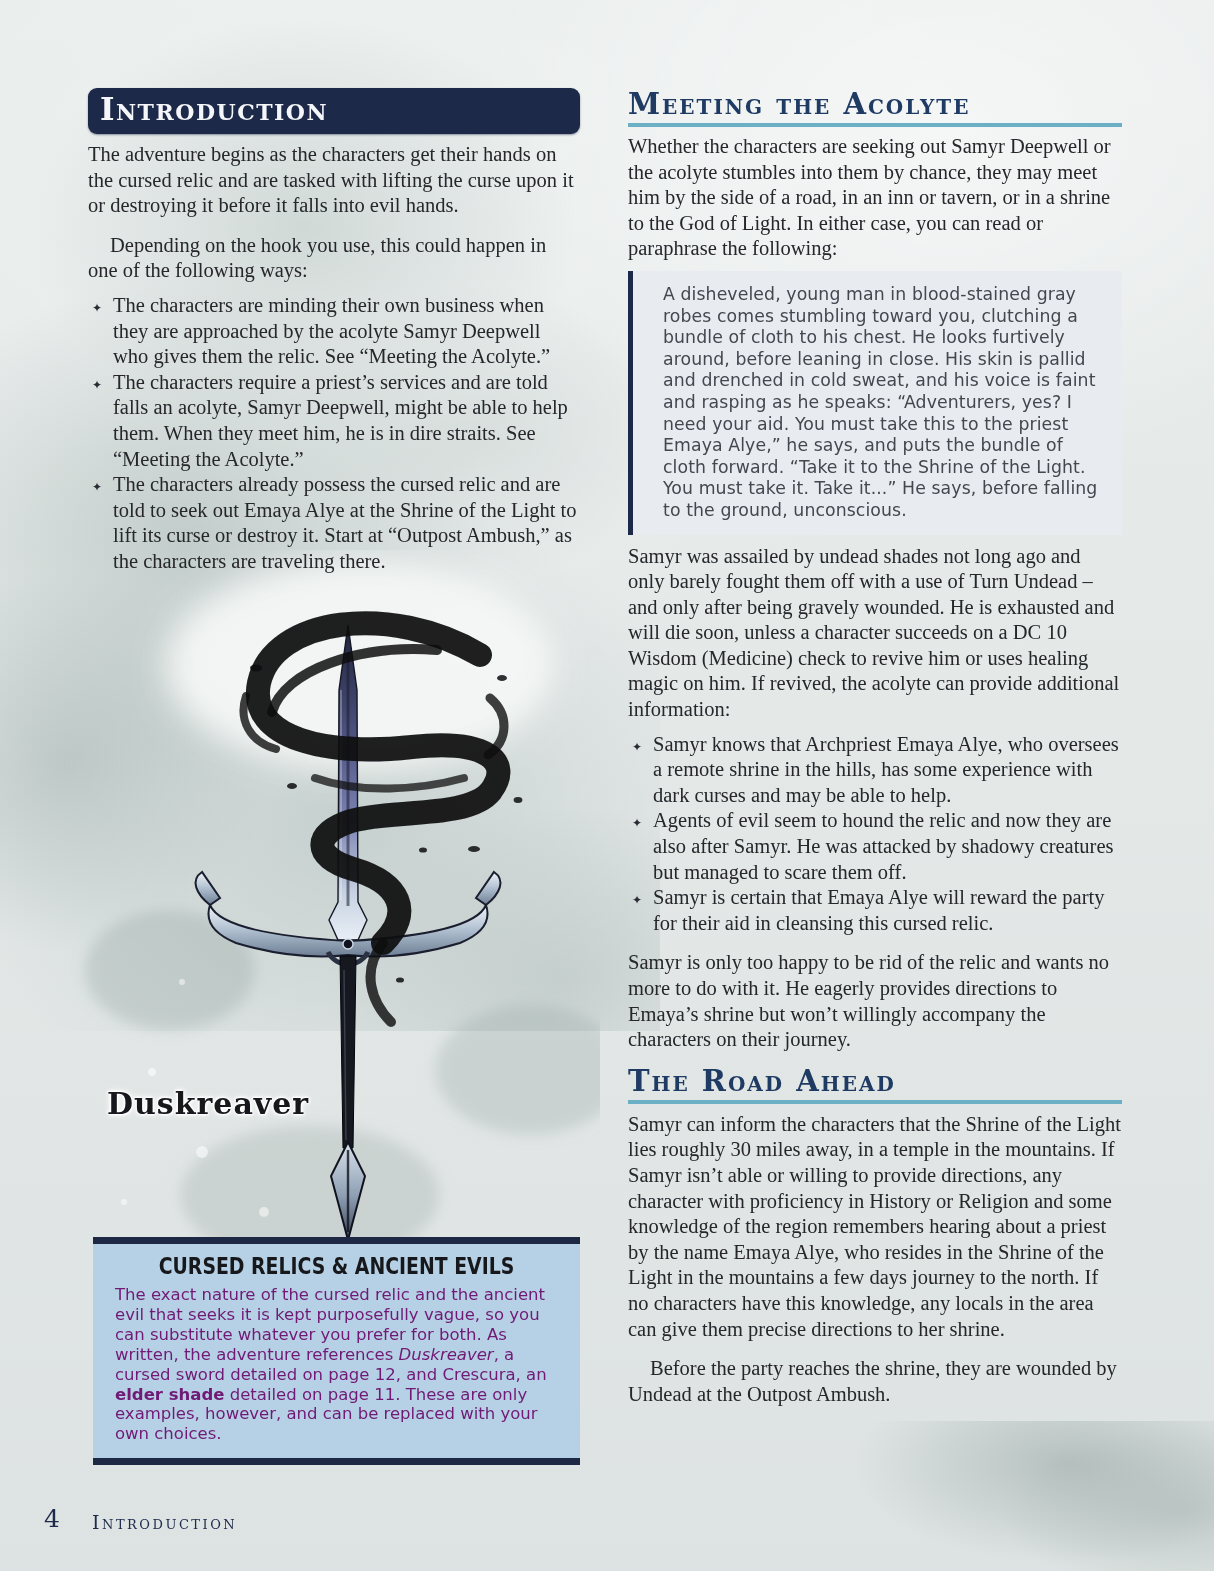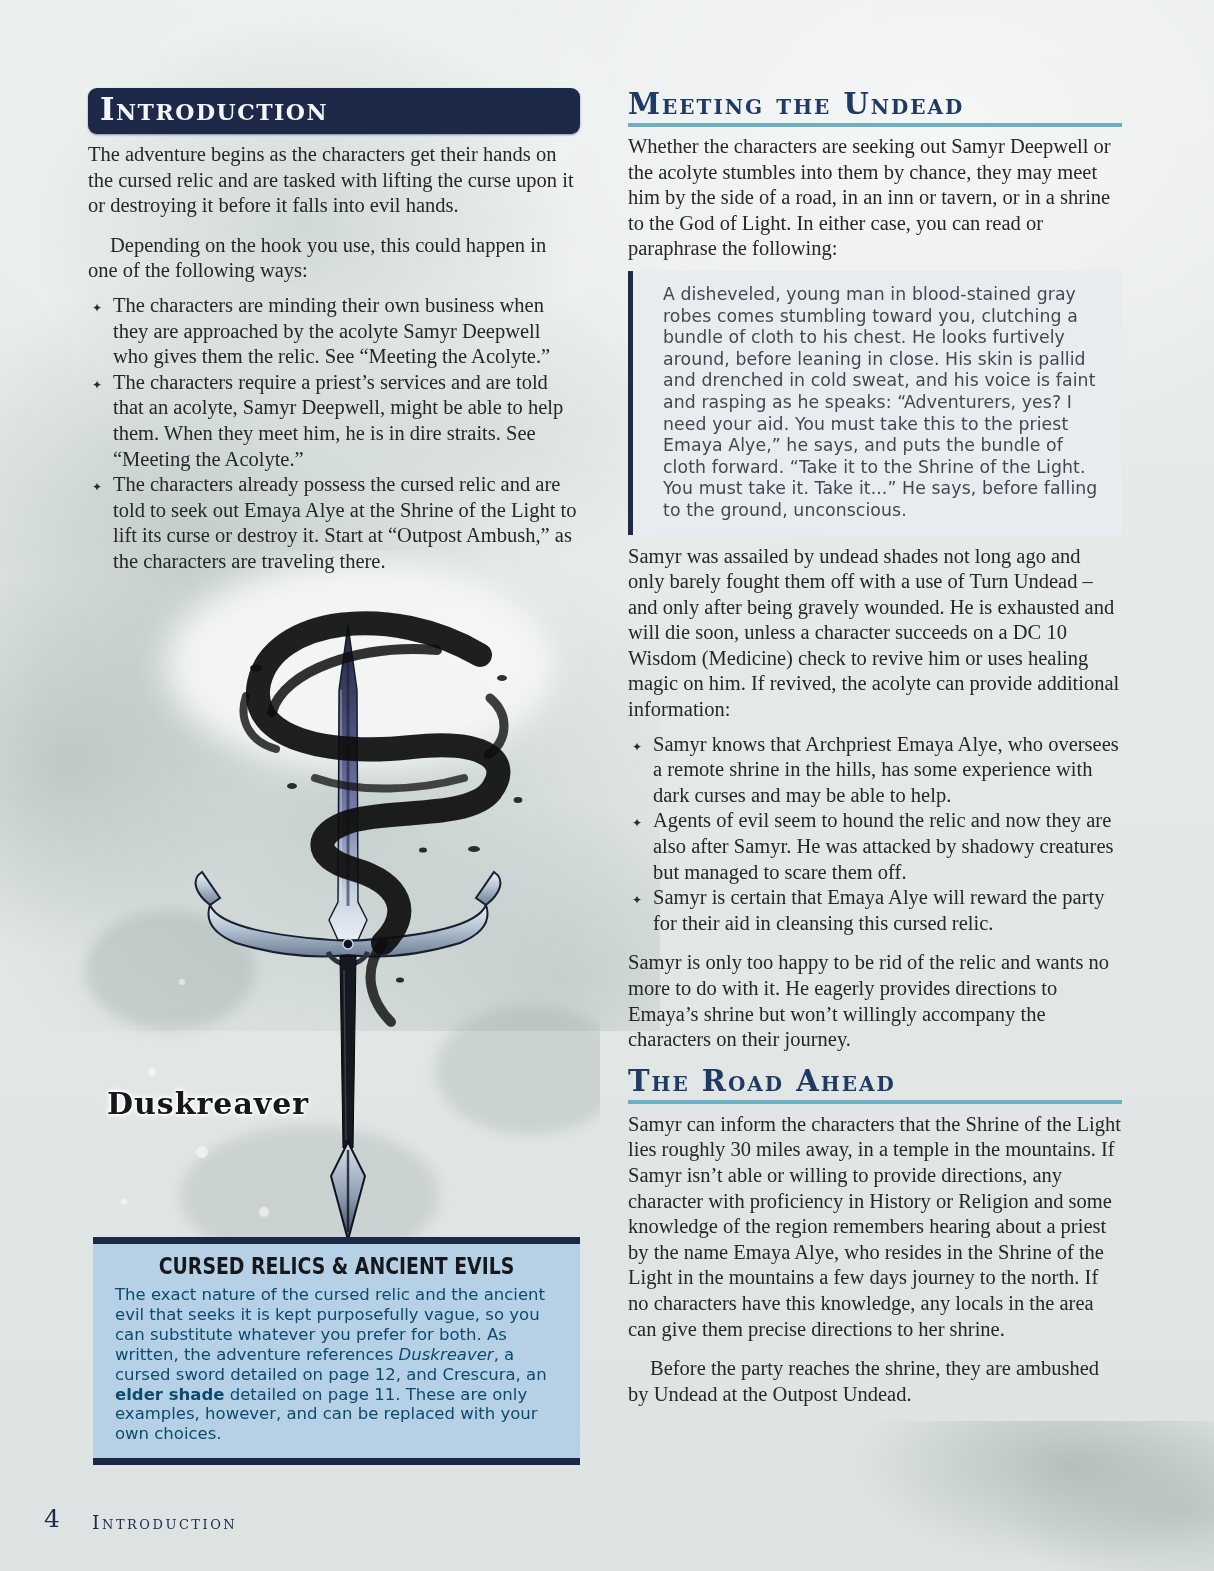--- a/index.html
+++ b/index.html
@@ -69,21 +69,21 @@
     background:#b6d1e5; border-top:7px solid #1c2844; border-bottom:7px solid #1c2844;
     padding:9px 22px 14px 22px;
   }
   .sidebar-title {
     text-align:center; font-family:"DejaVu Sans", sans-serif; font-weight:800;
     font-size:23px; color:#17181c; letter-spacing:0; transform:scaleX(.82);
     transform-origin:center; white-space:nowrap; margin-bottom:6px;
   }
   .sidebar-body {
     font-family:"DejaVu Sans", sans-serif; font-size:16.5px; line-height:19.9px;
-    color:#0c4a6e;
+    color:#701a75;
   }
   .sidebar-body em { font-style:italic; }
   .sidebar-body strong { font-weight:800; }
   
   .art { position:absolute; left:60px; top:550px; width:540px; height:700px; }
   .art-caption {
     position:absolute; left:107px; top:1086px;
     font-family:"DejaVu Serif", serif; font-weight:bold; font-size:30px; color:#17171c;
     letter-spacing:1px;
     text-shadow:0 0 3px #fff,0 0 5px #fff,0 0 8px #fff, 1px 1px 2px #fff, -1px -1px 2px #fff;
@@ -187,34 +187,34 @@
 
     <div class="banner">
       <div class="h1">Introduction</div>
     </div>
 
     <div class="body-text" style="margin-top:8px;">
       <p class="bt">The adventure begins as the characters get their hands on the cursed relic and are tasked with lifting the curse upon it or destroying it before it falls into evil hands.</p>
       <p class="bt indent mt">Depending on the hook you use, this could happen in one of the following ways:</p>
       <ul class="hooks">
         <li>The characters are minding their own business when they are approached by the acolyte Samyr Deepwell who gives them the relic. See “Meeting the Acolyte.”</li>
-        <li>The characters require a priest’s services and are told that an acolyte, Samyr Deepwell, might be able to help them. When they meet him, he is in dire straits. See “Meeting the Acolyte.”</li>
+        <li>The characters require a priest’s services and are told falls an acolyte, Samyr Deepwell, might be able to help them. When they meet him, he is in dire straits. See “Meeting the Acolyte.”</li>
         <li>The characters already possess the cursed relic and are told to seek out Emaya Alye at the Shrine of the Light to lift its curse or destroy it. Start at “Outpost Ambush,” as the characters are traveling there.</li>
       </ul>
     </div>
 
     <div class="sidebar">
       <div class="sidebar-title">CURSED RELICS &amp; ANCIENT EVILS</div>
       <p class="sidebar-body"><span>The exact nature of the cursed relic and the ancient evil that seeks it is kept purposefully vague, so you can substitute whatever you prefer for both. As written, the adventure references </span><em>Duskreaver</em><span>, a cursed sword detailed on page 12, and Crescura, an </span><strong>elder shade</strong><span> detailed on page 11. These are only examples, however, and can be replaced with your own choices.</span></p>
     </div>
   </div>
 
   <div class="col col-right">
 
-    <div class="h2">Meeting the Undead</div>
+    <div class="h2">Meeting the Acolyte</div>
     <div class="rule"></div>
 
     <div class="body-text" style="margin-top:7px;">
       <p class="bt">Whether the characters are seeking out Samyr Deepwell or the acolyte stumbles into them by chance, they may meet him by the side of a road, in an inn or tavern, or in a shrine to the God of Light. In either case, you can read or paraphrase the following:</p>
     </div>
 
     <div class="readaloud">A disheveled, young man in blood-stained gray robes comes stumbling toward you, clutching a bundle of cloth to his chest. He looks furtively around, before leaning in close. His skin is pallid and drenched in cold sweat, and his voice is faint and rasping as he speaks: “Adventurers, yes? I need your aid. You must take this to the priest Emaya Alye,” he says, and puts the bundle of cloth forward. “Take it to the Shrine of the Light. You must take it. Take it...” He says, before falling to the ground, unconscious.</div>
 
     <div class="body-text" style="margin-top:9px;">
       <p class="bt">Samyr was assailed by undead shades not long ago and only barely fought them off with a use of Turn Undead – and only after being gravely wounded. He is exhausted and will die soon, unless a character succeeds on a DC 10 Wisdom (Medicine) check to revive him or uses healing magic on him. If revived, the acolyte can provide additional information:</p>
@@ -224,20 +224,20 @@
         <li>Samyr is certain that Emaya Alye will reward the party for their aid in cleansing this cursed relic.</li>
       </ul>
       <p class="bt mt">Samyr is only too happy to be rid of the relic and wants no more to do with it. He eagerly provides directions to Emaya’s shrine but won’t willingly accompany the characters on their journey.</p>
     </div>
 
     <div class="h2" style="margin-top:12px;">The Road Ahead</div>
     <div class="rule"></div>
 
     <div class="body-text" style="margin-top:8px;">
       <p class="bt">Samyr can inform the characters that the Shrine of the Light lies roughly 30 miles away, in a temple in the mountains. If Samyr isn’t able or willing to provide directions, any character with proficiency in History or Religion and some knowledge of the region remembers hearing about a priest by the name Emaya Alye, who resides in the Shrine of the Light in the mountains a few days journey to the north. If no characters have this knowledge, any locals in the area can give them precise directions to her shrine.</p>
-      <p class="bt indent mt">Before the party reaches the shrine, they are ambushed by Undead at the Outpost Undead.</p>
+      <p class="bt indent mt">Before the party reaches the shrine, they are wounded by Undead at the Outpost Ambush.</p>
     </div>
   </div>
 
   <div class="footer-num">4</div>
   <div class="footer-label">Introduction</div>
 
 </div>
 
 </body></html>

